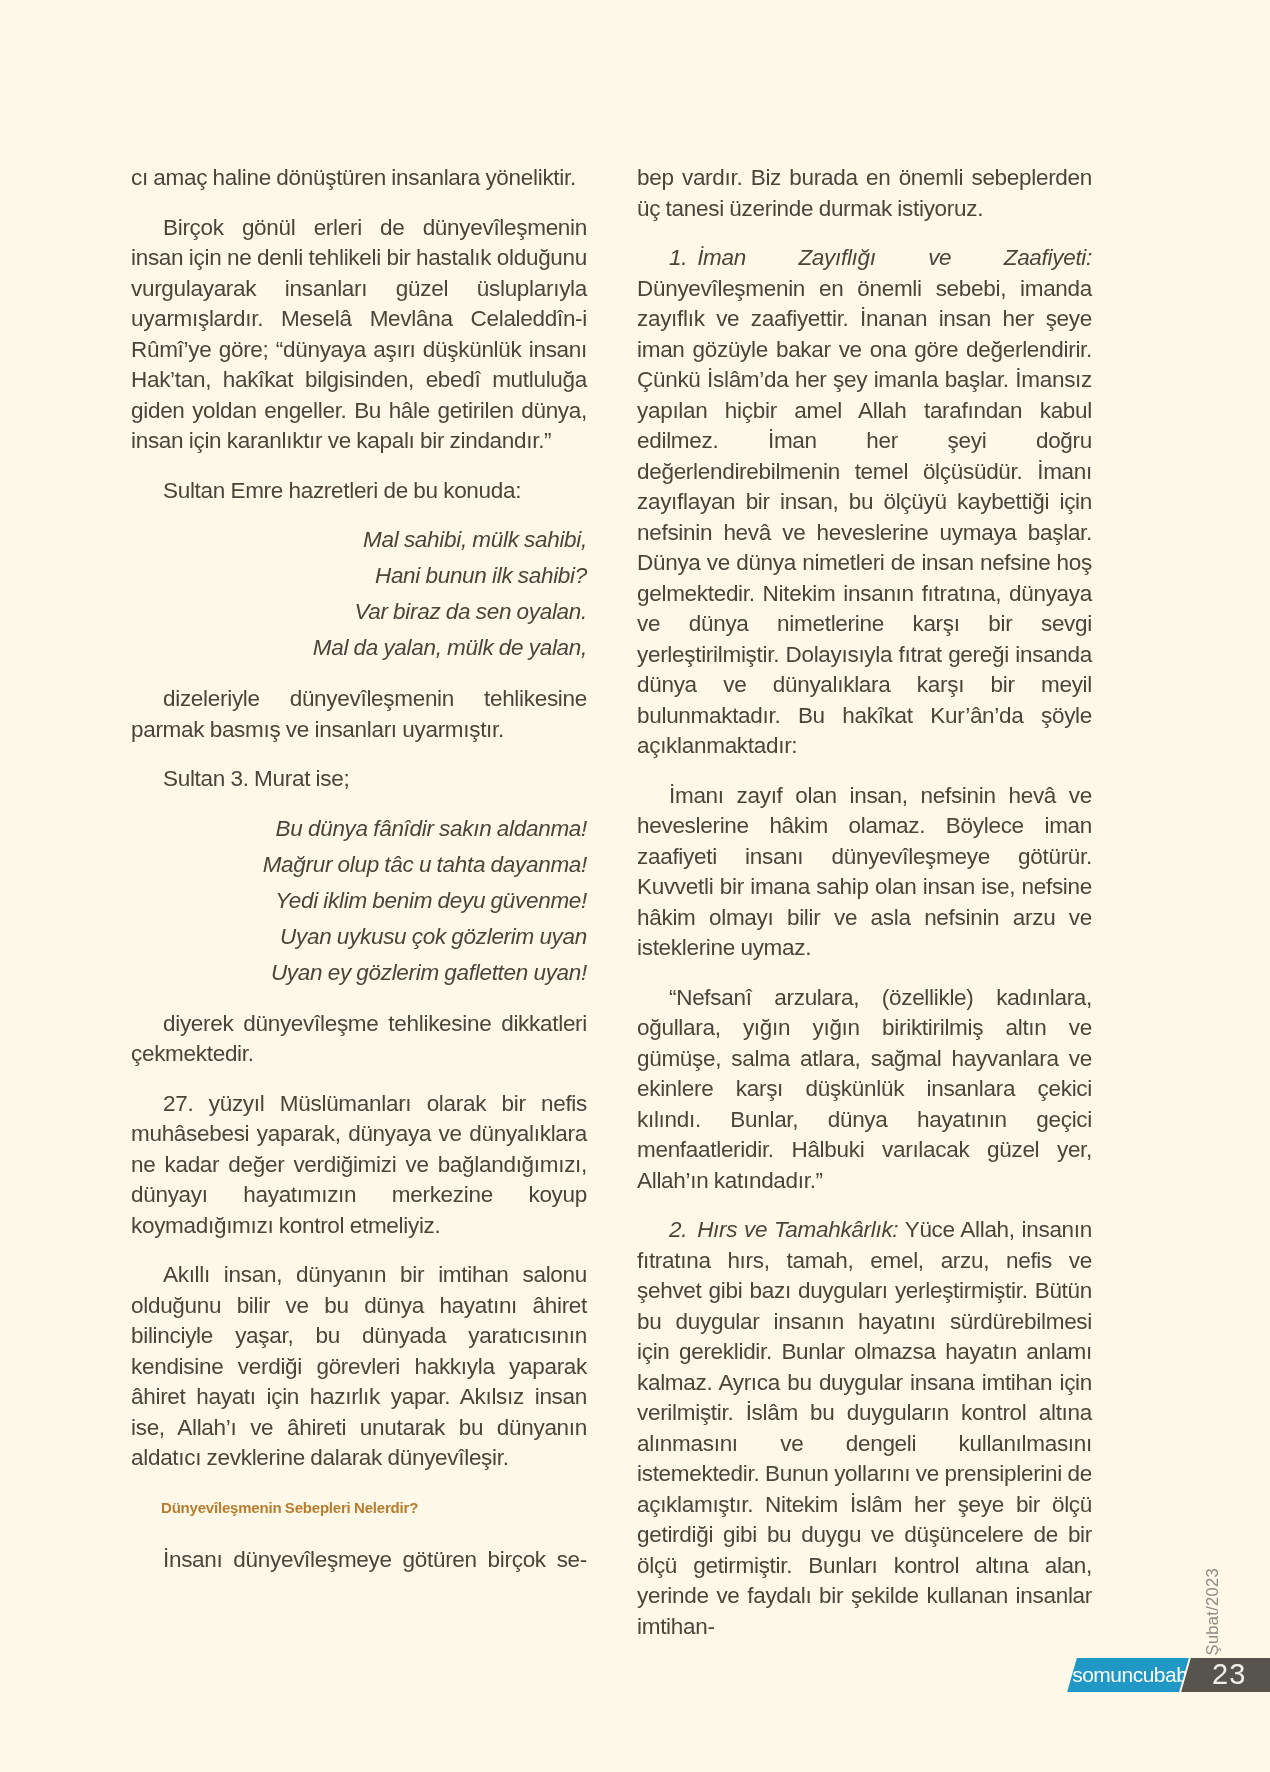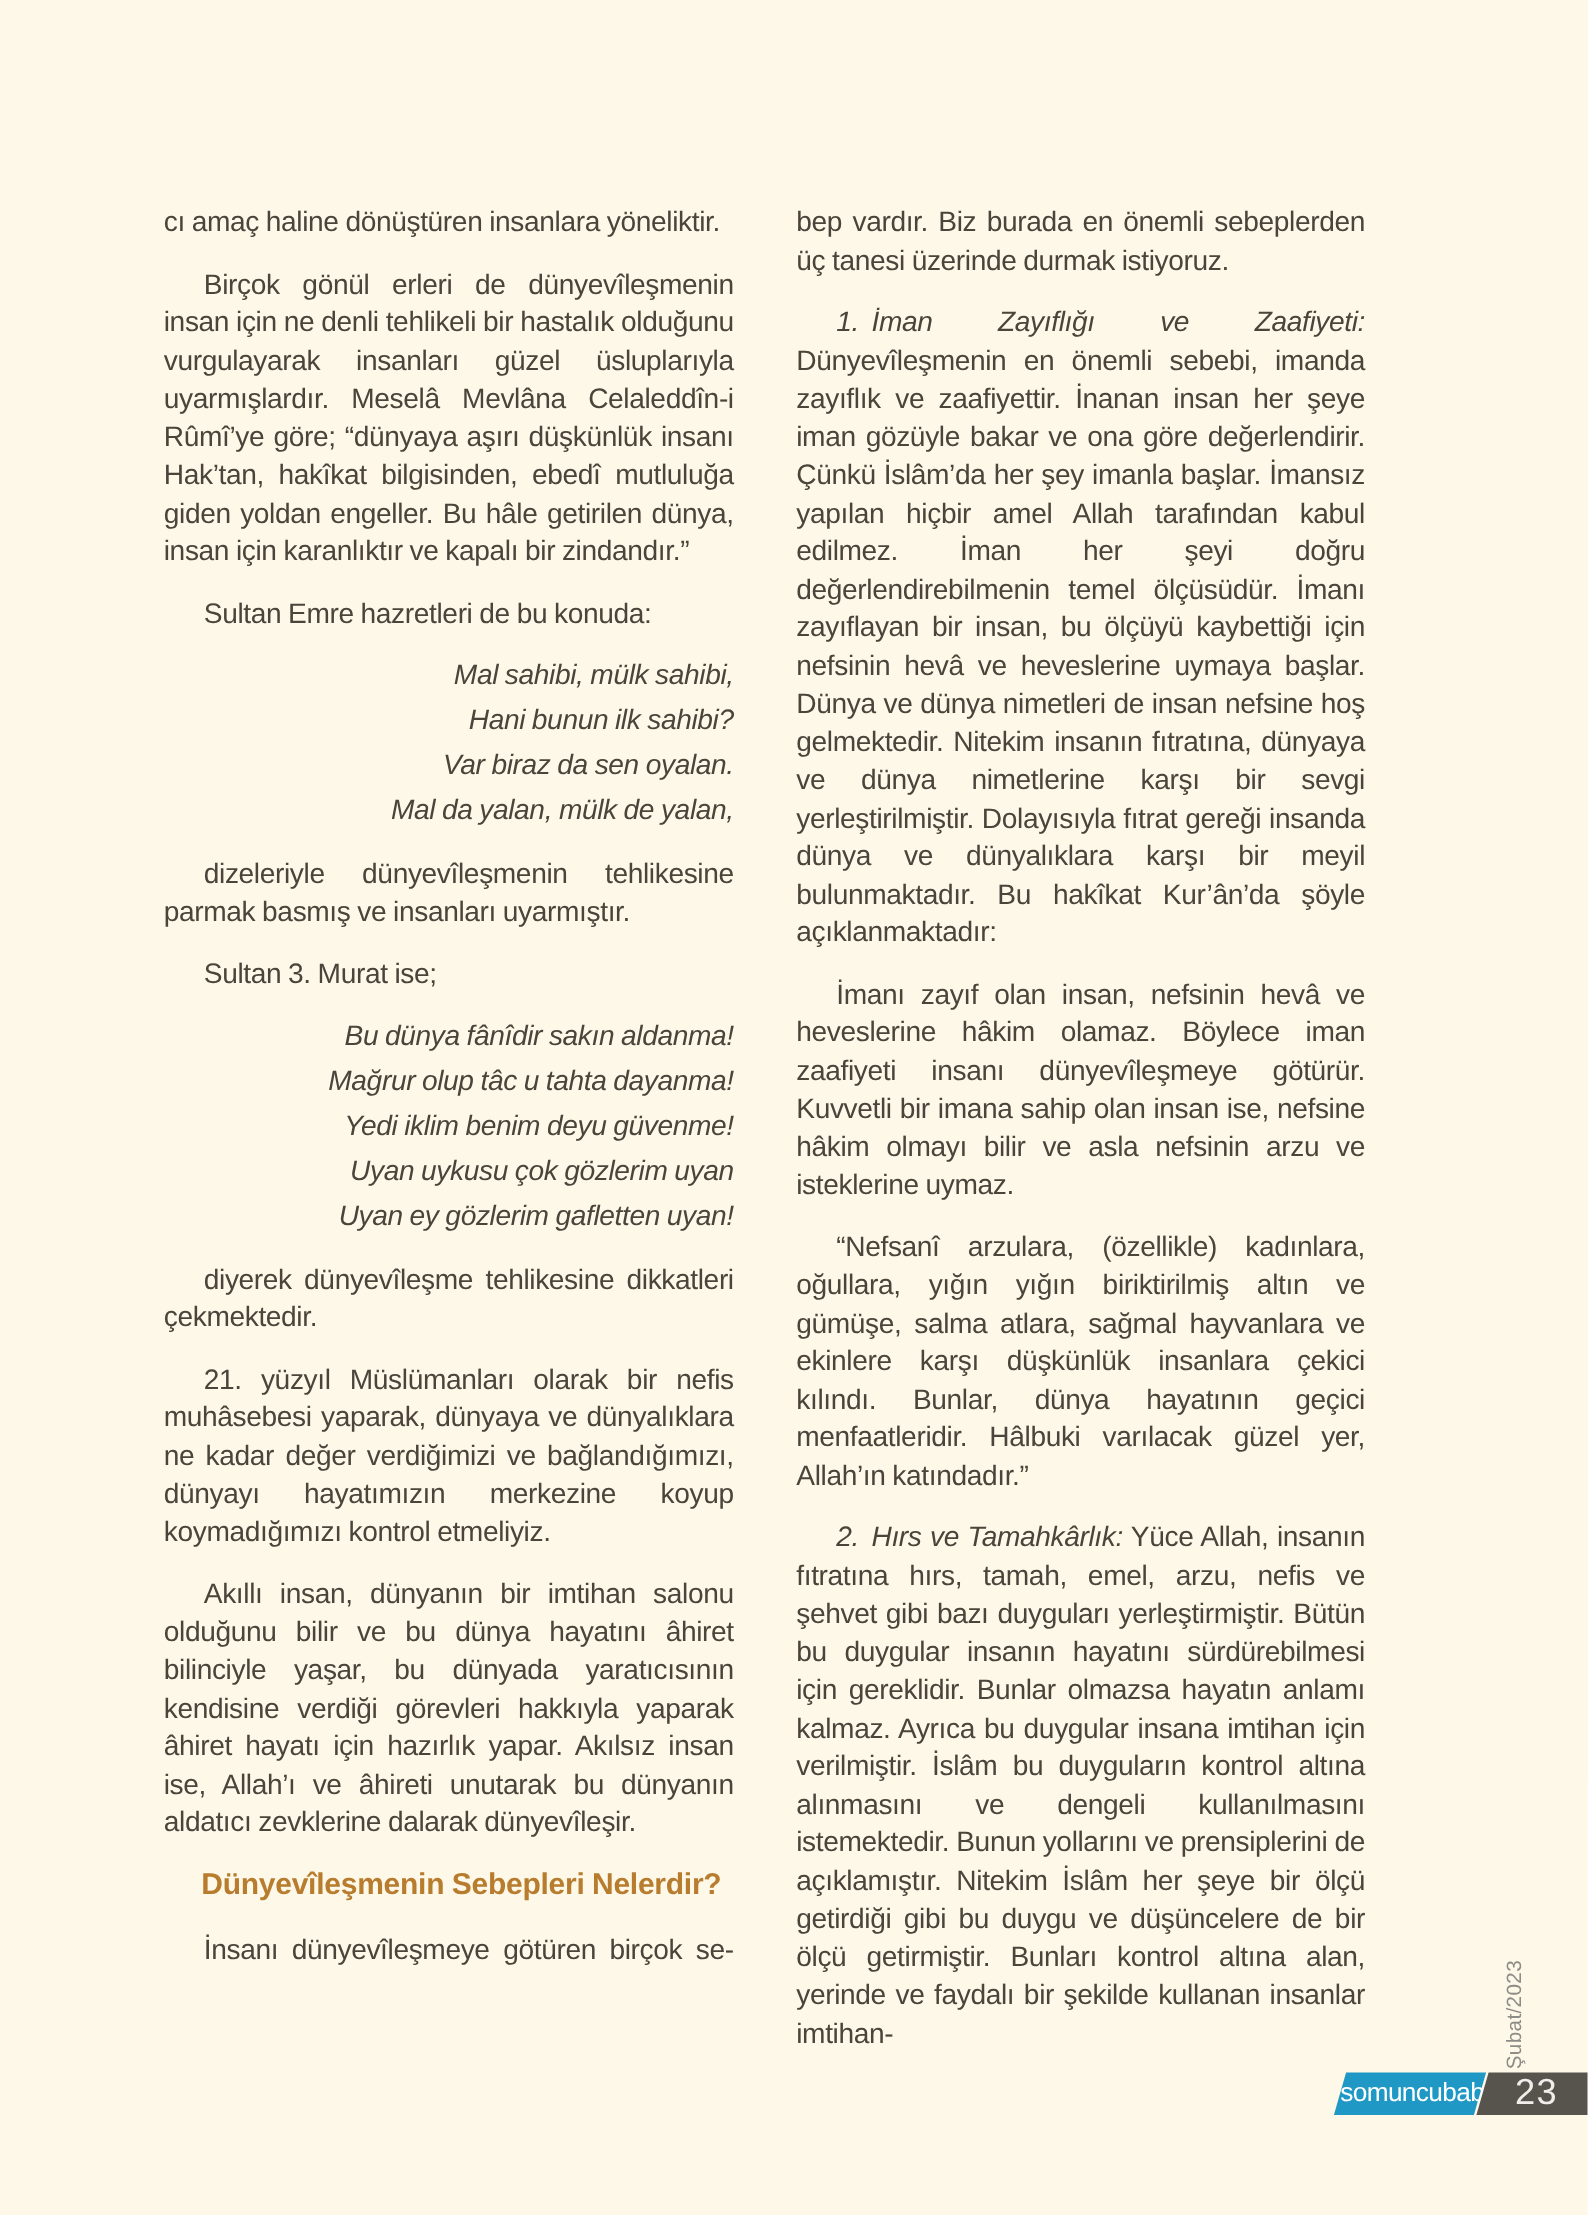--- a/index.html
+++ b/index.html
@@ -22,21 +22,21 @@
   .col-right { left:637px; width:455px; }
   .col p { margin:0 0 19px 0; }
   p.indent { text-indent:32px; }
   p.justify-last { text-align-last:justify; }
   .poem { margin:3px 0 21px 0; }
   .poem .poem-line {
     font-style:italic; text-align:right;
     margin:0 0 6px 0; line-height:30px;
   }
   .section-heading {
-    color:#b87c2e; font-weight:bold; font-size:24px;
+    color:#b87c2e; font-weight:bold; font-size:15px;
     letter-spacing:-0.2px; text-align:left; text-indent:30px;
     margin:7px 0 22px 0 !important;
   }
   .lead { font-style:italic; }
   .lead-num { font-style:italic; margin-right:10px; }
 
   
   .footer-bar { position:absolute; bottom:80px; right:0; height:34px; }
   .brand-box {
     position:absolute; bottom:0; right:86px; width:112px; height:34px;
@@ -82,21 +82,21 @@
     <p class="indent">dizeleriyle dünyevîleşmenin tehlikesine parmak basmış ve insanları uyarmıştır.</p>
     <p class="indent">Sultan 3. Murat ise;</p>
     <div class="poem">
       <p class="poem-line">Bu dünya fânîdir sakın aldanma!</p>
       <p class="poem-line">Mağrur olup tâc u tahta dayanma!</p>
       <p class="poem-line">Yedi iklim benim deyu güvenme!</p>
       <p class="poem-line">Uyan uykusu çok gözlerim uyan</p>
       <p class="poem-line">Uyan ey gözlerim gafletten uyan!</p>
     </div>
     <p class="indent">diyerek dünyevîleşme tehlikesine dikkatleri çekmektedir.</p>
-    <p class="indent">21. yüzyıl Müslümanları olarak bir nefis muhâsebesi yaparak, dünyaya ve dünyalıklara ne kadar değer verdiğimizi ve bağlandığımızı, dünyayı hayatımızın merkezine koyup koymadığımızı kontrol etmeliyiz.</p>
+    <p class="indent">27. yüzyıl Müslümanları olarak bir nefis muhâsebesi yaparak, dünyaya ve dünyalıklara ne kadar değer verdiğimizi ve bağlandığımızı, dünyayı hayatımızın merkezine koyup koymadığımızı kontrol etmeliyiz.</p>
     <p class="indent">Akıllı insan, dünyanın bir imtihan salonu olduğunu bilir ve bu dünya hayatını âhiret bilinciyle yaşar, bu dünyada yaratıcısının kendisine verdiği görevleri hakkıyla yaparak âhiret hayatı için hazırlık yapar. Akılsız insan ise, Allah’ı ve âhireti unutarak bu dünyanın aldatıcı zevklerine dalarak dünyevîleşir.</p>
     <p class="section-heading">Dünyevîleşmenin Sebepleri Nelerdir?</p>
     <p class="indent justify-last">İnsanı dünyevîleşmeye götüren birçok se-</p>
   </div>
 
   <div class="col col-right">
     <p>bep vardır. Biz burada en önemli sebeplerden üç tanesi üzerinde durmak istiyoruz.</p>
     <p class="indent"><span class="lead-num">1.</span><span class="lead">İman Zayıflığı ve Zaafiyeti:</span> <span>Dünyevîleşmenin en önemli sebebi, imanda zayıflık ve zaafiyettir. İnanan insan her şeye iman gözüyle bakar ve ona göre değerlendirir. Çünkü İslâm’da her şey imanla başlar. İmansız yapılan hiçbir amel Allah tarafından kabul edilmez. İman her şeyi doğru değerlendirebilmenin temel ölçüsüdür. İmanı zayıflayan bir insan, bu ölçüyü kaybettiği için nefsinin hevâ ve heveslerine uymaya başlar. Dünya ve dünya nimetleri de insan nefsine hoş gelmektedir. Nitekim insanın fıtratına, dünyaya ve dünya nimetlerine karşı bir sevgi yerleştirilmiştir. Dolayısıyla fıtrat gereği insanda dünya ve dünyalıklara karşı bir meyil bulunmaktadır. Bu hakîkat Kur’ân’da şöyle açıklanmaktadır:</span></p>
     <p class="indent">İmanı zayıf olan insan, nefsinin hevâ ve heveslerine hâkim olamaz. Böylece iman zaafiyeti insanı dünyevîleşmeye götürür. Kuvvetli bir imana sahip olan insan ise, nefsine hâkim olmayı bilir ve asla nefsinin arzu ve isteklerine uymaz.</p>
     <p class="indent">“Nefsanî arzulara, (özellikle) kadınlara, oğullara, yığın yığın biriktirilmiş altın ve gümüşe, salma atlara, sağmal hayvanlara ve ekinlere karşı düşkünlük insanlara çekici kılındı. Bunlar, dünya hayatının geçici menfaatleridir. Hâlbuki varılacak güzel yer, Allah’ın katındadır.”</p>

